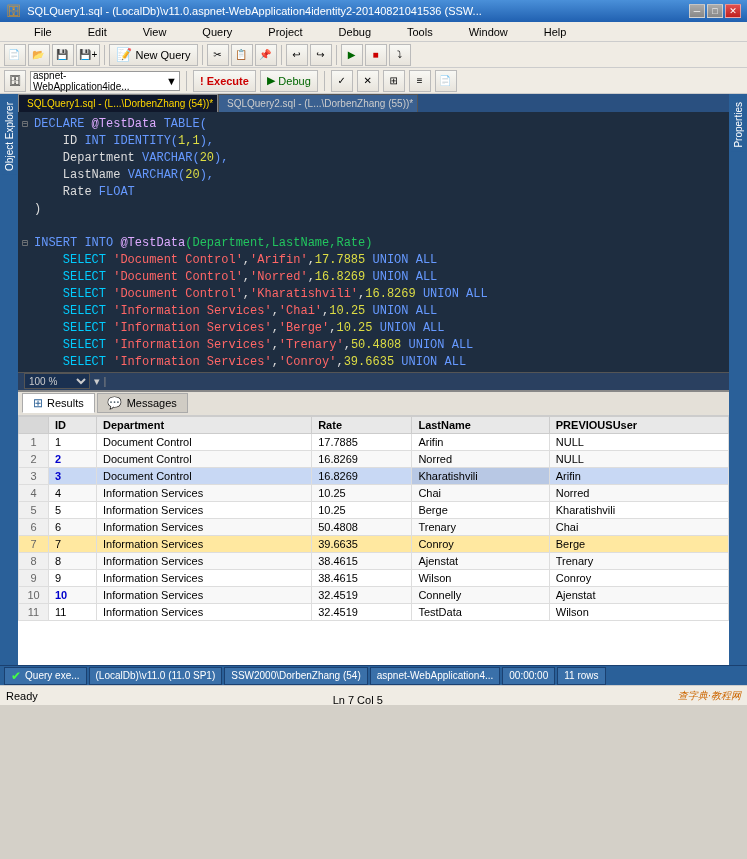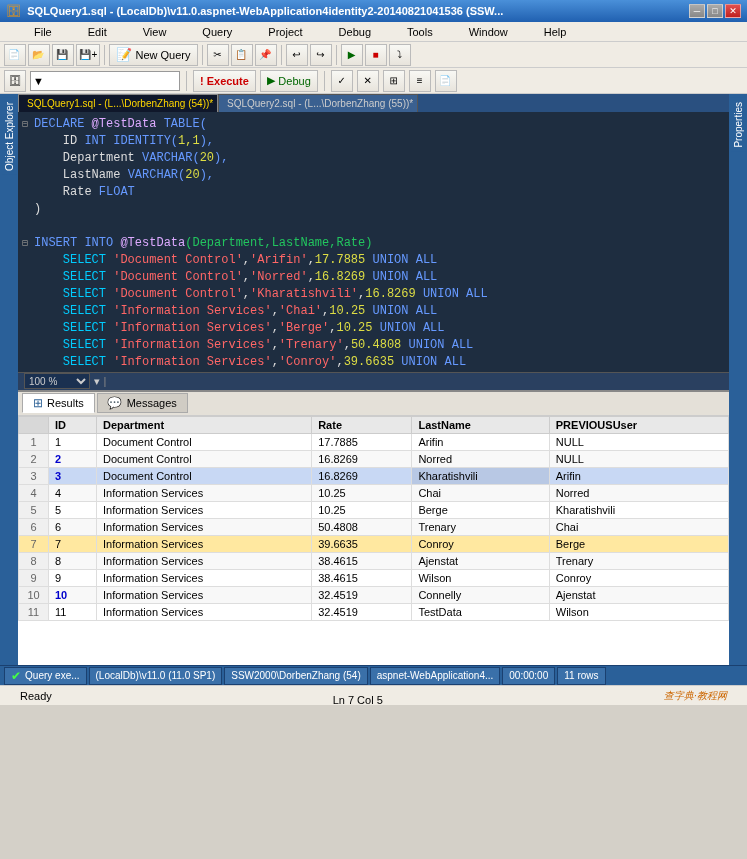--- a/index.html
+++ b/index.html
@@ -8,21 +8,21 @@
     
     .title-bar {
       background: linear-gradient(to bottom, #4a90d9, #2060b0);
       color: white;
       height: 22px;
       display: flex;
       align-items: center;
       padding: 0 6px;
       justify-content: space-between;
     }
-    .title-bar-text { font-size: 11px; font-weight: bold; }
+    .title-bar-text { font-size: 11px; font-weight: normal; }
     .title-bar-controls { display: flex; gap: 2px; }
     .title-btn {
       width: 16px; height: 14px; border: 1px solid rgba(255,255,255,0.5);
       background: linear-gradient(to bottom, #aaa, #888);
       color: white; font-size: 9px; display: flex; align-items: center; justify-content: center;
       cursor: pointer;
     }
     .title-btn.close { background: linear-gradient(to bottom, #e05050, #c02020); }
 
     
@@ -302,21 +302,21 @@
       color: white;
       white-space: nowrap;
       gap: 4px;
     }
     .status-ok-icon { color: #44ff44; font-size: 12px; }
     .ready-bar {
       background: #f0ece4;
       height: 20px;
       display: flex;
       align-items: center;
-      padding: 0 20px;
+      padding: 0 6px;
       font-size: 11px;
       border-top: 1px solid #ccc;
       justify-content: space-between;
     }
     .ln-col { font-size: 11px; margin-top: 8px; }
     .watermark { color: #cc6600; font-size: 10px; font-style: italic; }
   </style>
 </head>
 <body>
 
@@ -363,20 +363,21 @@
   <div class="tb-btn" title="Redo">↪</div>
   <div class="tb-separator"></div>
   <div class="tb-btn" style="color:#006600;">▶</div>
   <div class="tb-btn" style="color:#cc0000;">■</div>
   <div class="tb-btn">⤵</div>
 </div>
 
 <div class="connection-bar">
   <div class="tb-btn">🗄</div>
   <div class="connection-dropdown">
+    <span style="font-size:10px;overflow:hidden;max-width:120px;">aspnet-WebApplication4ide...</span>
     <span>▼</span>
   </div>
   <div class="tb-separator"></div>
   <div class="execute-btn">
     <span style="color:#cc0000;">!</span>
     <span>Execute</span>
   </div>
   <div class="debug-btn">
     <span style="color:#006600;">▶</span>
     <span>Debug</span>

